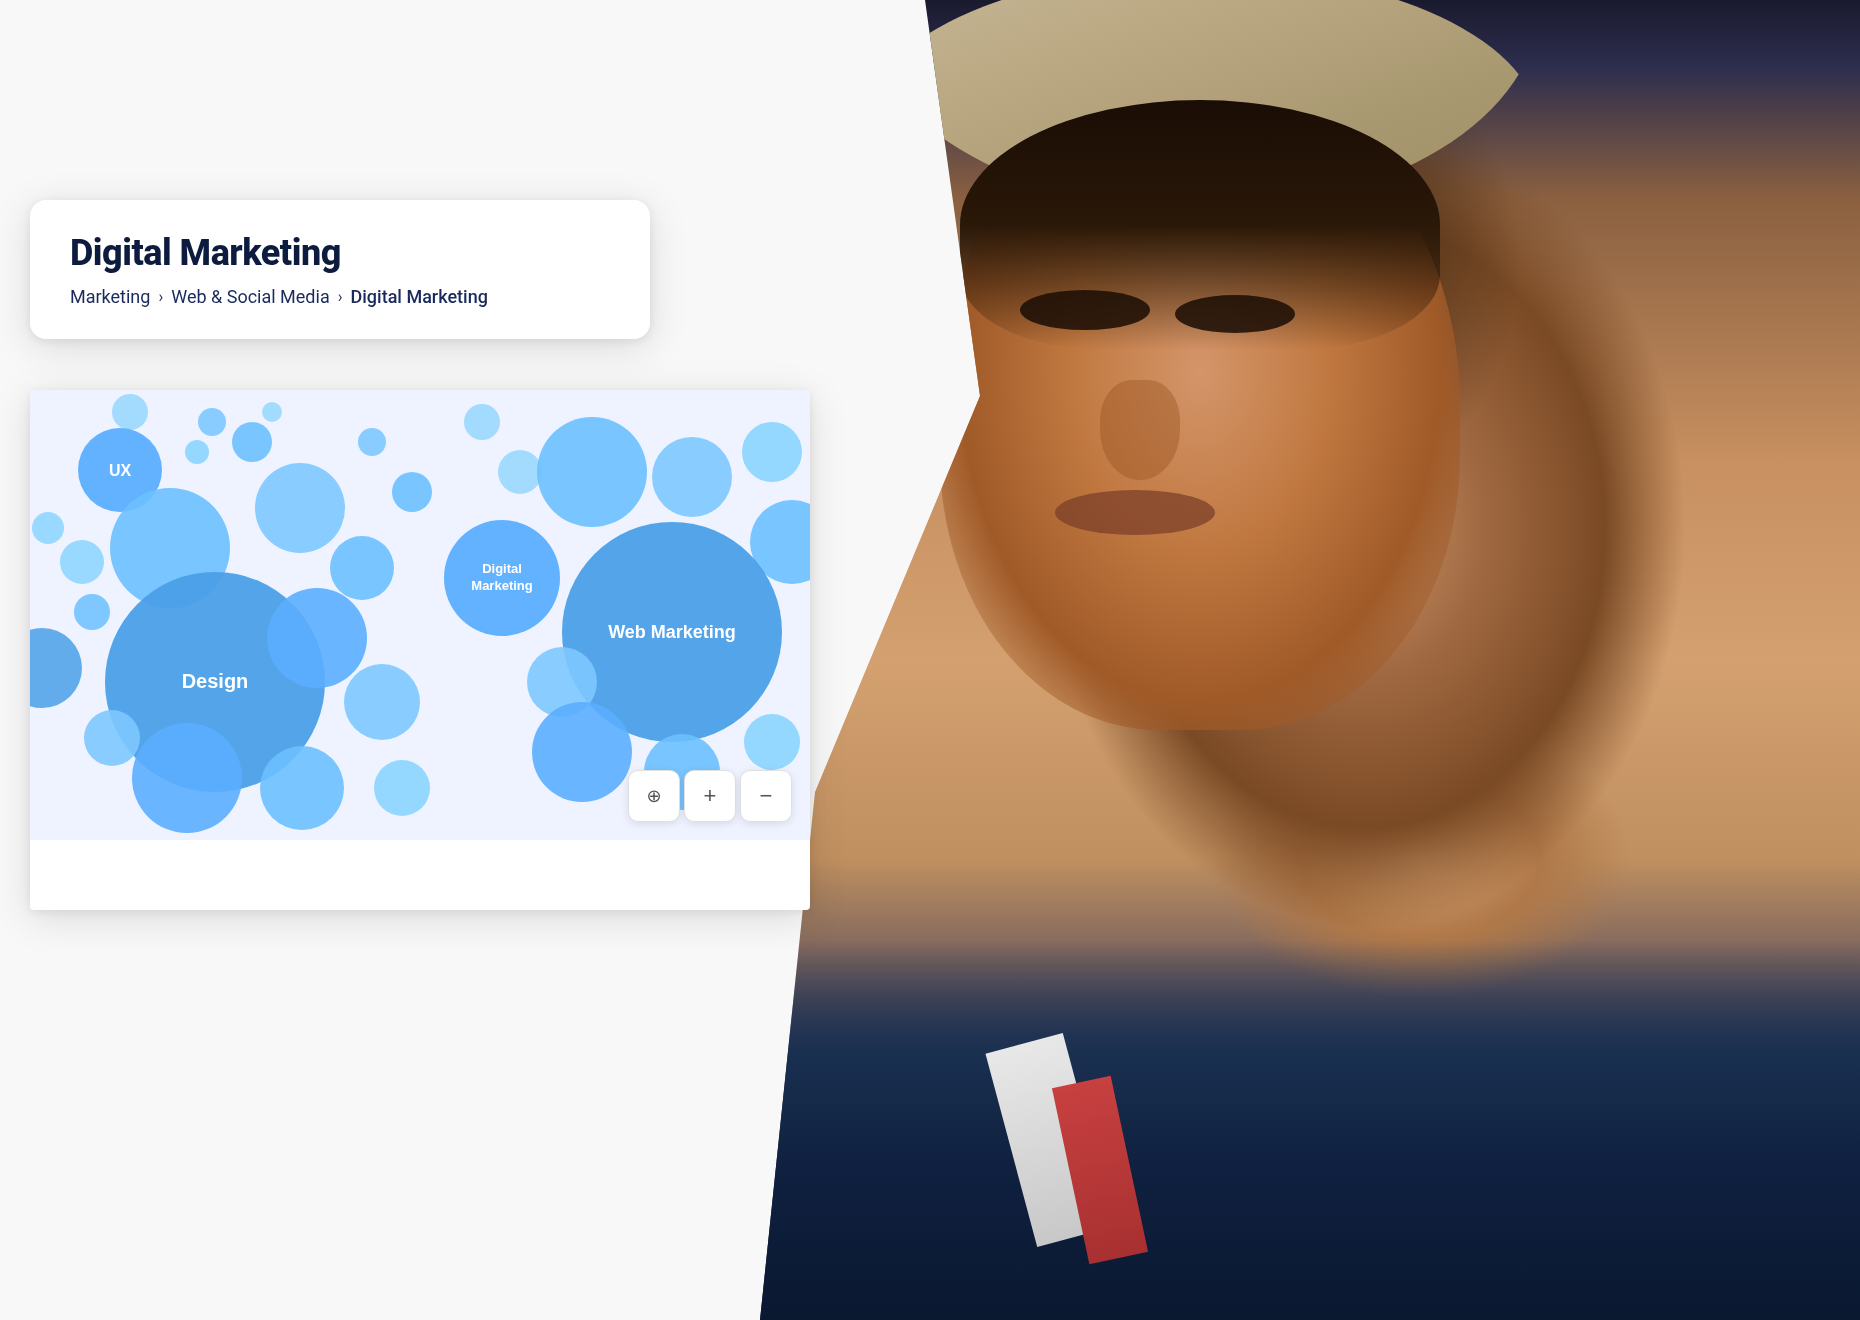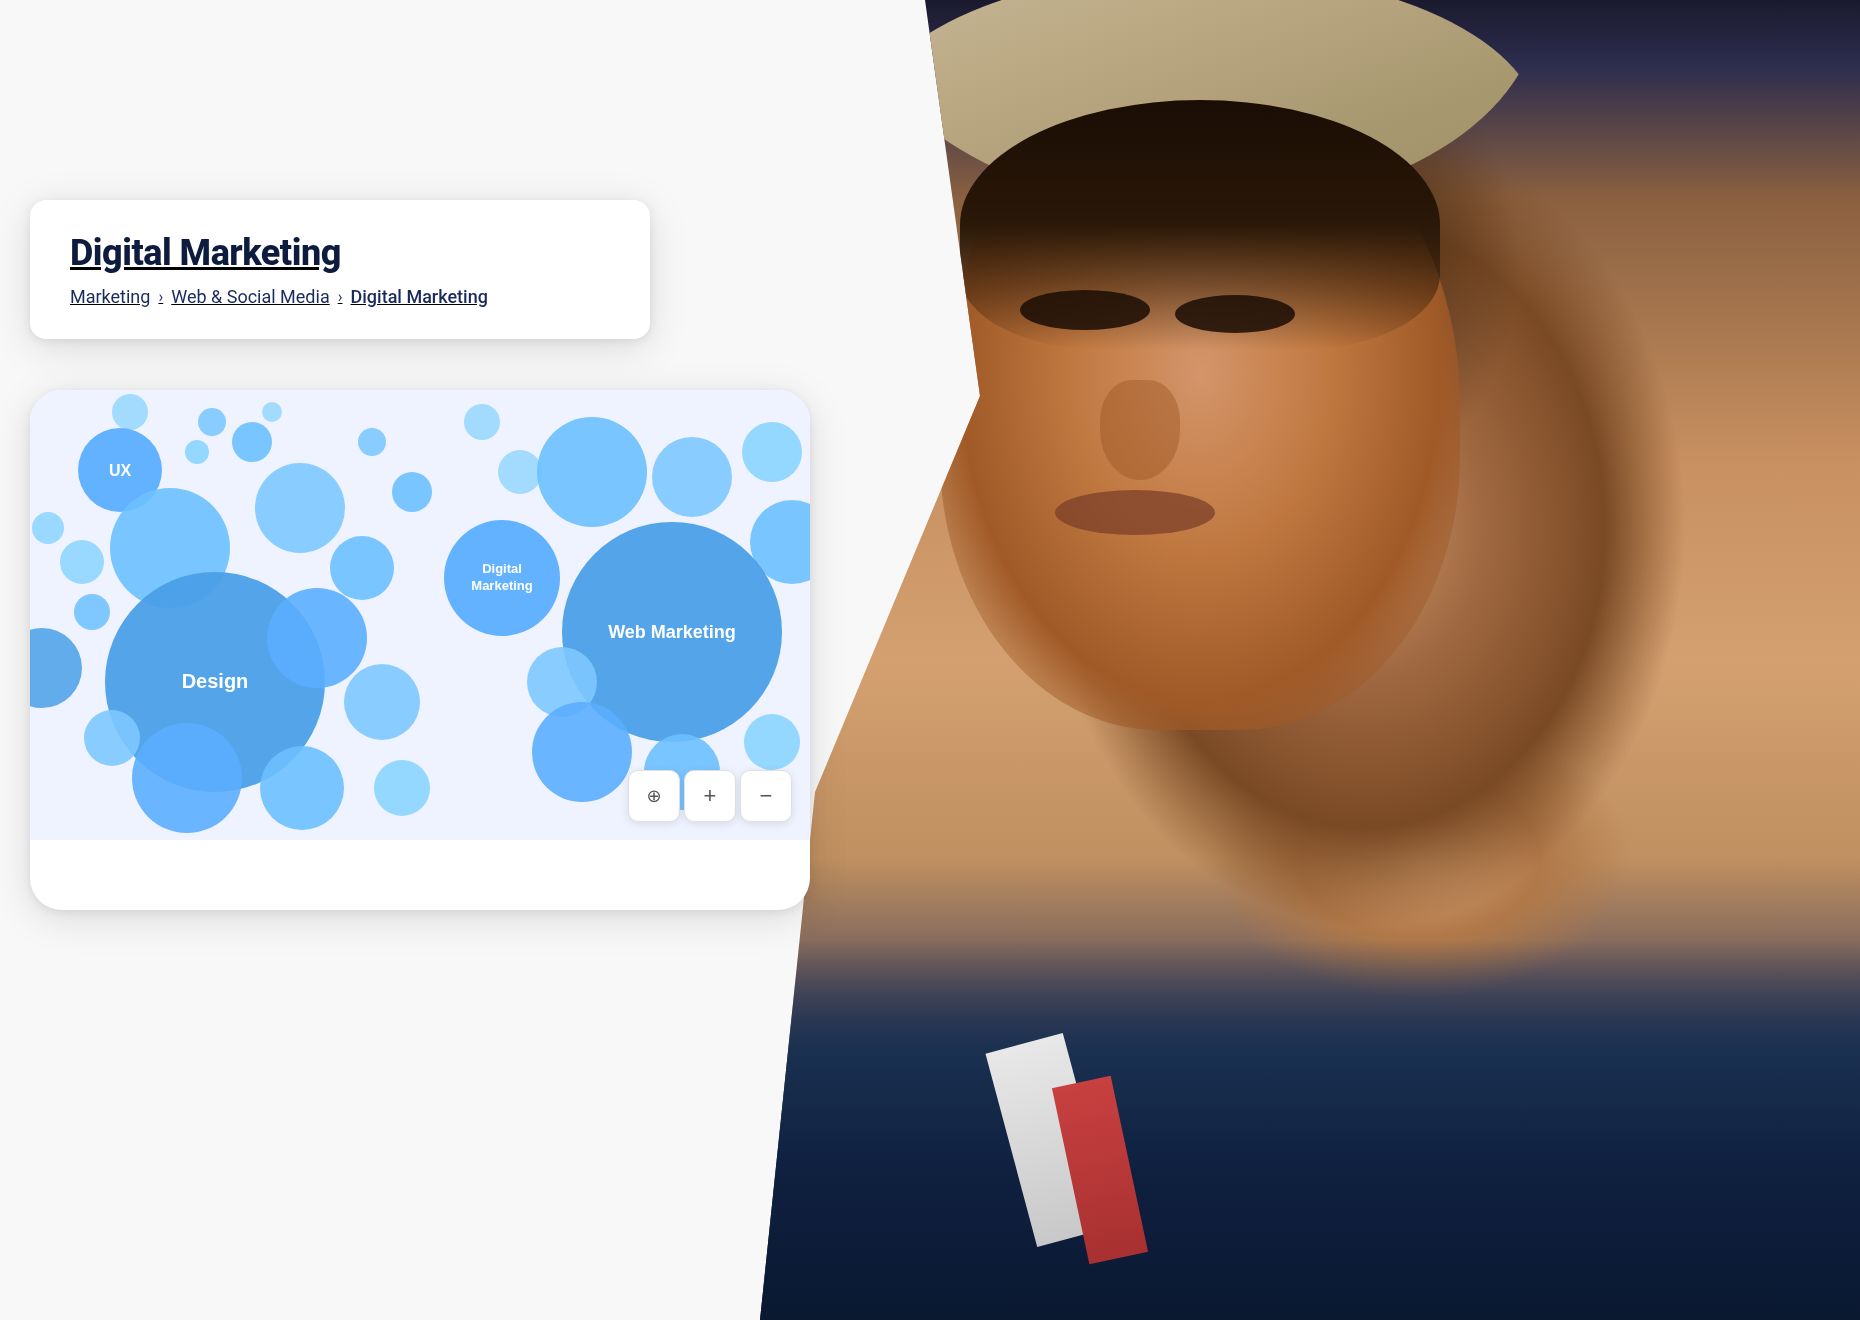--- a/index.html
+++ b/index.html
@@ -40,21 +40,20 @@
     .breadcrumb-card {
       position: absolute;
       top: 200px;
       left: 30px;
       width: 620px;
       background: #ffffff;
       border-radius: 16px;
       padding: 32px 40px;
       box-shadow: 0 8px 40px rgba(0,0,0,0.12), 0 2px 10px rgba(0,0,0,0.08);
       z-index: 10;
-      text-decoration: underline;
     }
 
     .breadcrumb-title {
       font-size: 36px;
       font-weight: 800;
       color: #0d1b3e;
       margin-bottom: 12px;
       letter-spacing: -0.5px;
     }
 
@@ -81,21 +80,21 @@
     }
 
     
     .bubble-card {
       position: absolute;
       top: 390px;
       left: 30px;
       width: 780px;
       height: 520px;
       background: #ffffff;
-      border-radius: 32px;
+      border-radius: 4px;
       box-shadow: 0 8px 40px rgba(0,0,0,0.12), 0 2px 10px rgba(0,0,0,0.08);
       z-index: 10;
       overflow: hidden;
     }
 
     .bubble-chart-area {
       width: 100%;
       height: calc(100% - 70px);
       position: relative;
       background: #f0f5ff;

